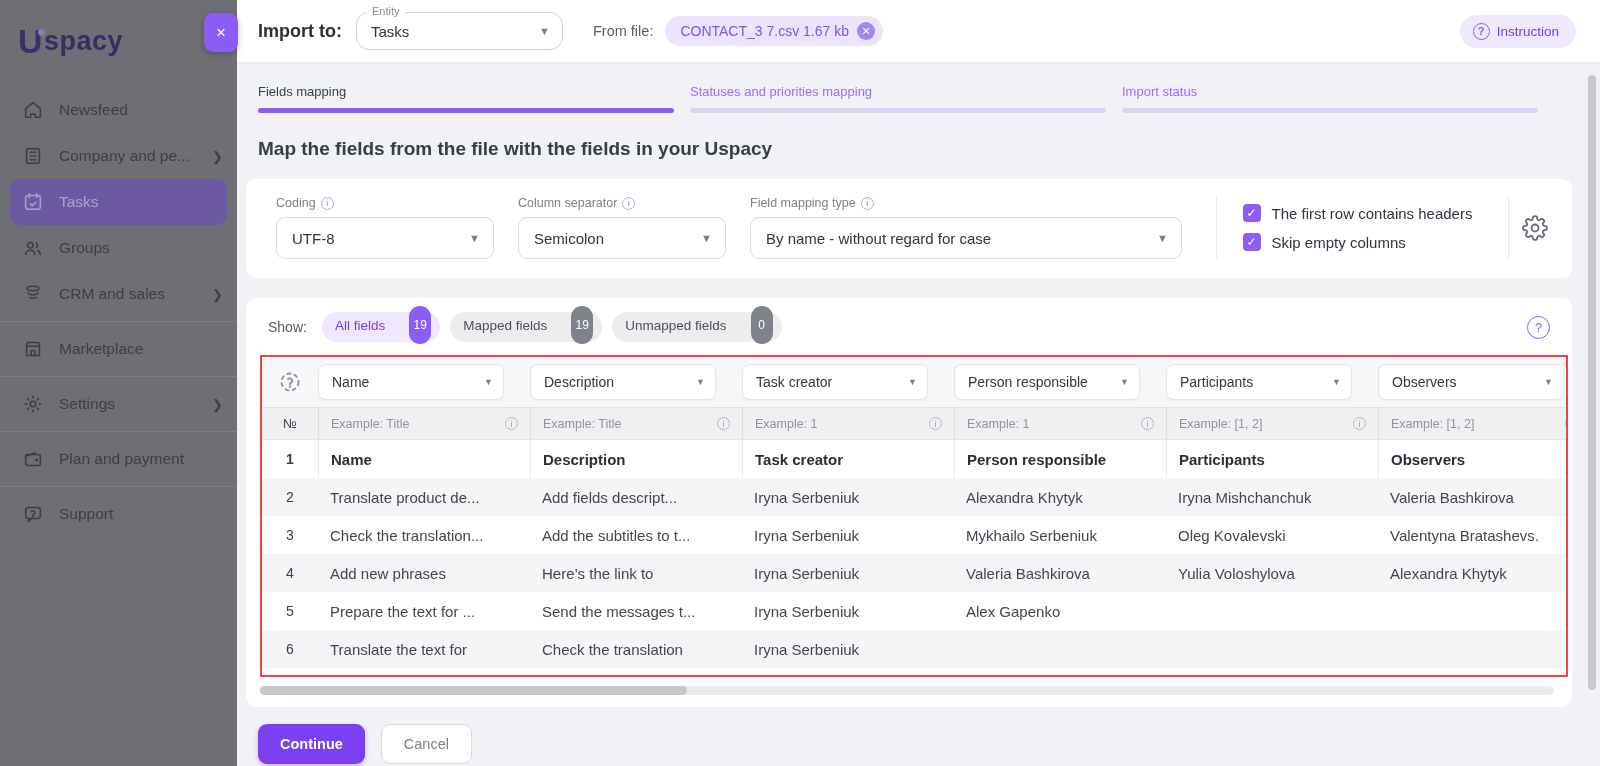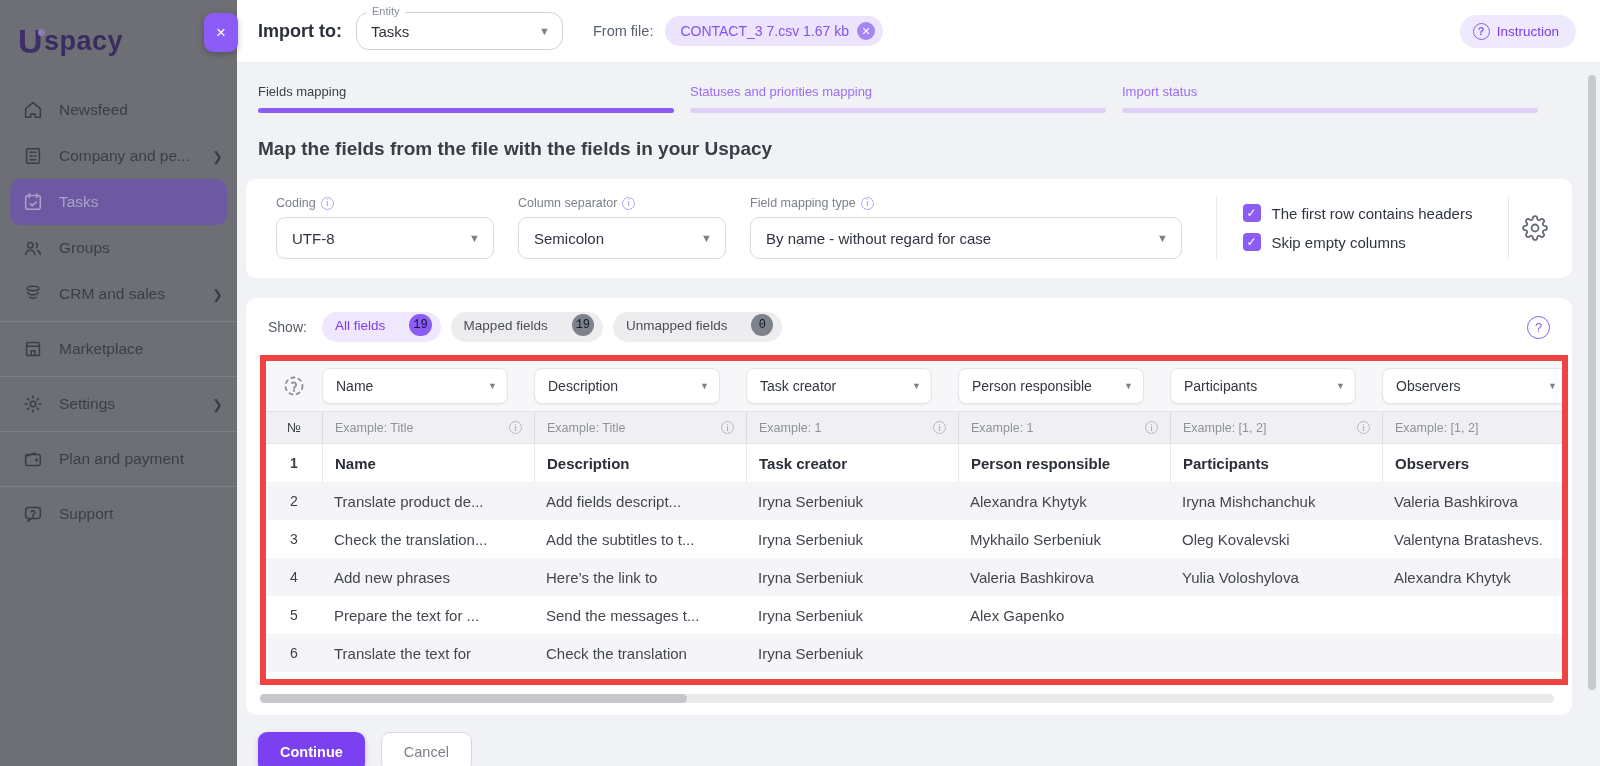--- a/index.html
+++ b/index.html
@@ -94,30 +94,30 @@
   .check-lbl { font-size:15px; color:#2f3540; white-space:nowrap; }
   .gear-wrap { width:64px; display:flex; justify-content:center; cursor:pointer; }
 
   
   .table-card { margin-top:20px; padding-bottom:12px;border-radius:11px; }
   .show-row { display:flex; align-items:center; gap:10px; padding:14px 22px 13px 22px; }
   .show-lbl { font-size:14px; color:#555b64; margin-right:5px; }
   .chip { display:flex; align-items:center; gap:24px; border-radius:17px; height:30px;
           padding:0 9px 4px 13px; background:#ededef; cursor:pointer; }
   .chip .clbl { font-size:13.5px; color:#4a4f58; }
-  .chip .cnt { min-width:22px; height:22px; border-radius:11px; background:#7e828a; color:#0f172a;
-               font-size:12px; display:flex; align-items:center; justify-content:center; padding:0 4px;font-family:Liberation Mono, monospace;}
+  .chip .cnt { min-width:22px; height:38px; border-radius:11px; background:#7e828a; color:#ffffff;
+               font-size:12px; display:flex; align-items:center; justify-content:center; padding:0 4px;}
   .chip.active { background:#efe7fd; }
   .chip.active .clbl { color:#7c3aed; }
   .chip.active .cnt { background:#8b5cf6; }
   .help-circle { width:23px; height:23px; border-radius:50%; border:1.5px solid #8b5cf6;
                  color:#8b5cf6; font-size:13px; display:flex; align-items:center;
                  justify-content:center; cursor:pointer; }
 
-  .grid-wrap { margin:0 4px 0 14px; border:6px solid #ef4444; background:#fff; overflow:hidden; }
+  .grid-wrap { margin:0 4px 0 14px; border:2px solid #ef4444; background:#fff; overflow:hidden; }
   .grid { display:grid; grid-template-columns:56px repeat(6, 212px); align-items:center; }
   .map-row { background:#f7f7f9; padding:7px 0; }
   .automap { display:flex; justify-content:center; }
   .map-select { height:36px; width:186px; background:#fff; border:1px solid #e4e5e9;
                 border-radius:8px; box-shadow:0 1px 2px rgba(20,20,40,.05);
                 display:flex; align-items:center; padding:0 10px 0 13px; cursor:pointer; }
   .map-select .val { flex:1; font-size:14px; color:#33373f; white-space:nowrap; overflow:hidden;}
   .ex-row { background:#f0f0f2; border-top:1px solid #e2e3e6; border-bottom:1px solid #e2e3e6;
             height:33px; }
   .ex-num { text-align:center; font-size:13px; color:#3c4049; }

